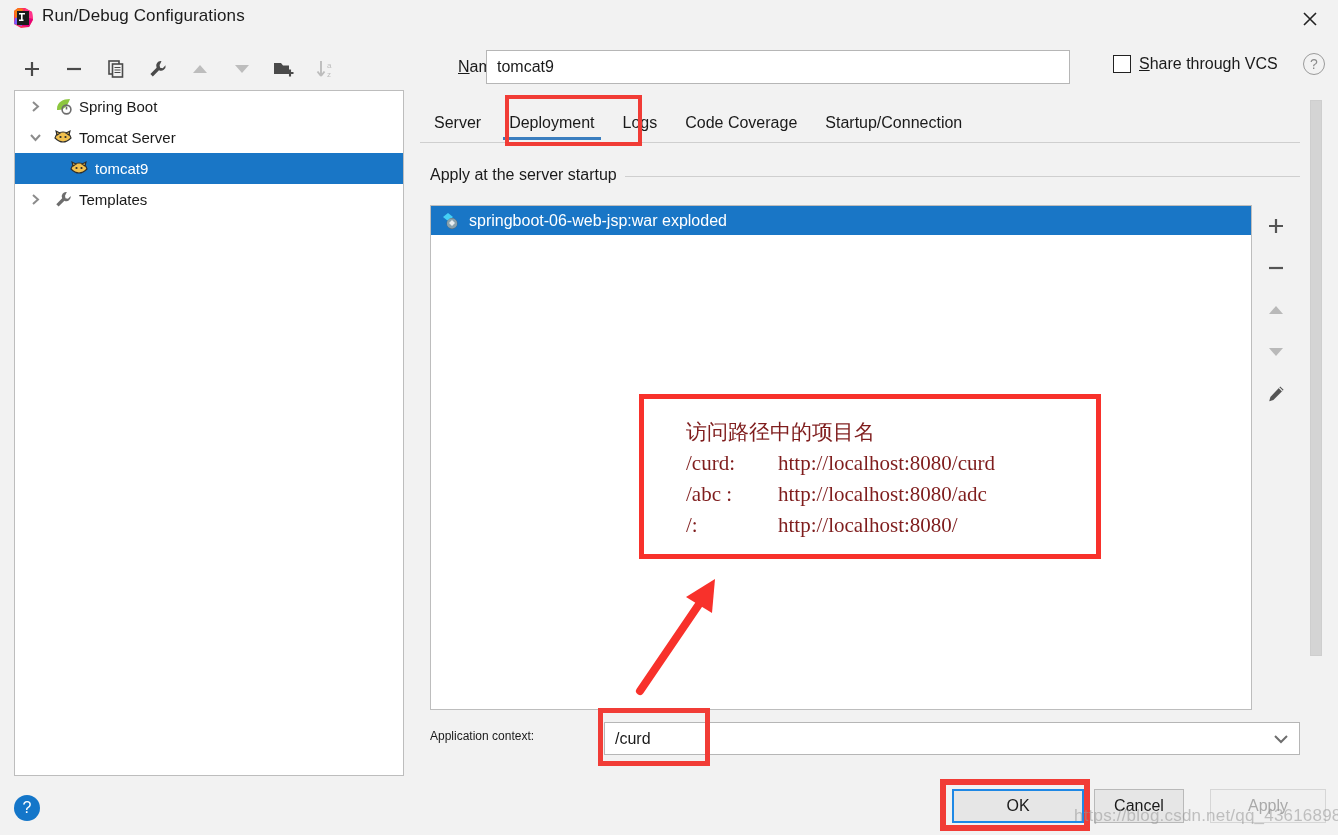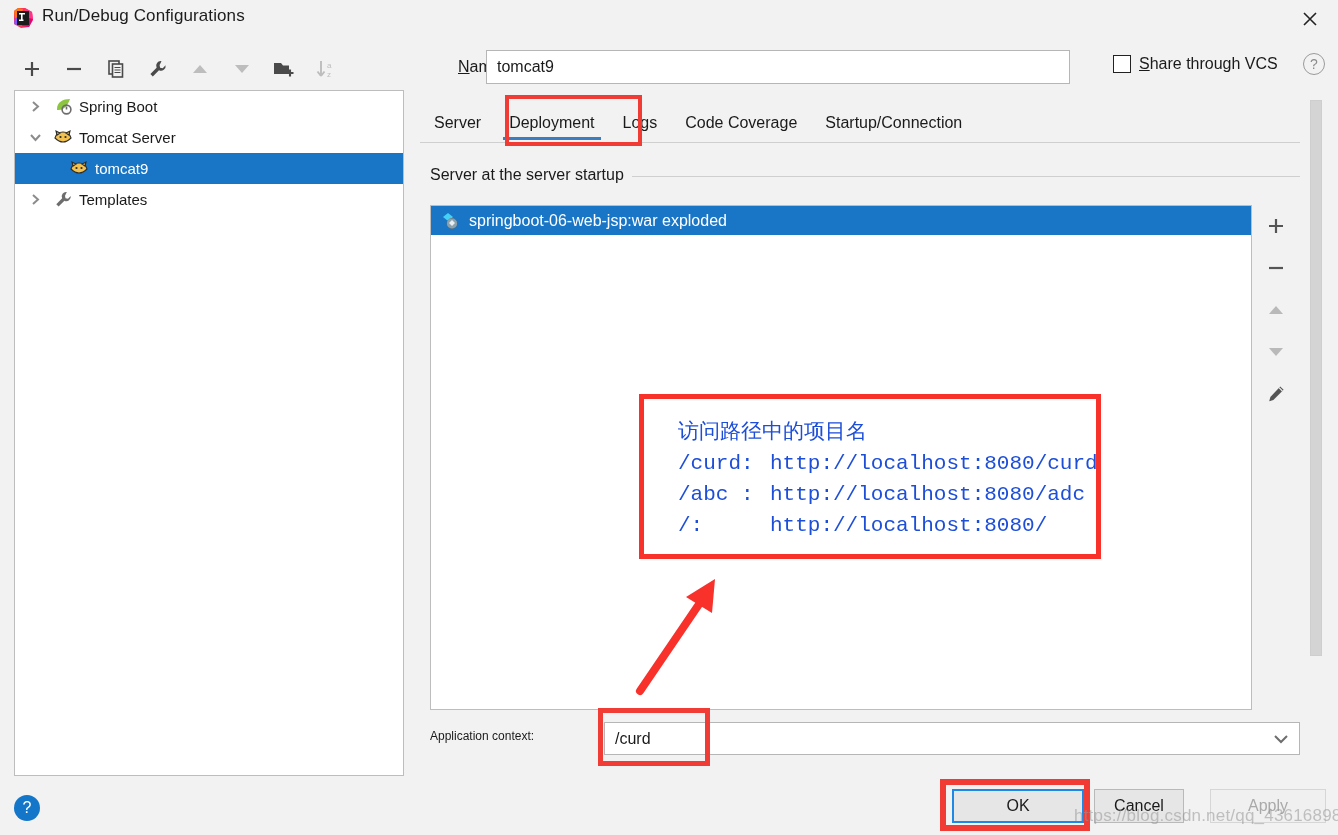--- a/index.html
+++ b/index.html
@@ -71,21 +71,21 @@
   .ac-input { position:absolute; left:604px; top:722px; width:696px; height:33px; background:#fff; border:1px solid #b6b6b6; display:flex; align-items:center; padding-left:10px; font-size:16px; cursor:text; }
   .ac-arrow { position:absolute; right:10px; top:50%; transform:translateY(-50%); }
   .hl-ac { position:absolute; left:598px; top:708px; width:112px; height:58px; border:5px solid #f13c36; pointer-events:none; }
 
   
   .vscroll-track { position:absolute; left:1308px; top:98px; width:16px; height:562px; background:#f2f2f2; cursor:pointer; }
   .vscroll-thumb { position:absolute; left:1310px; top:100px; width:12px; height:556px; background:#d4d4d4; border:1px solid #cecece; cursor:pointer; }
 
   
   .callout { position:absolute; left:639px; top:394px; width:462px; height:165px; background:#fff; border:5px solid #f8312b; padding:18px 0 0 34px; }
-  .callout .ln { font-size:21px; color:#1d4ed8; line-height:31px; white-space:pre; font-family:Liberation Mono, monospace; }
+  .callout .ln { font-size:21px; color:#7f1d1d; line-height:31px; white-space:pre; font-family:Liberation Serif, serif;margin-left:8px; }
   .callout .k { display:inline-block; width:92px; }
   .arrow-svg { position:absolute; left:620px; top:565px; width:140px; height:140px; pointer-events:none; }
 
   
   .btn { position:absolute; height:34px; background:#e6e6e6; border:1px solid #b9b9b9; display:flex; align-items:center; justify-content:center; font-size:16px; cursor:pointer; }
   .btn-ok { left:952px; top:789px; width:132px; border:2px solid #1e88e5; background:#e6e6e6; }
   .btn-cancel { left:1094px; top:789px; width:90px;text-align:right; }
   .btn-apply { left:1210px; top:789px; width:116px; color:#a9a9a9; background:#f0f0f0; border-color:#d6d6d6; cursor:default; }
   .hl-ok { position:absolute; left:940px; top:779px; width:150px; height:52px; border:6px solid #f13c36; pointer-events:none; }
 
@@ -243,21 +243,21 @@
     <div class="tab">Server</div>
     <div class="tab active">Deployment</div>
     <div class="tab">Logs</div>
     <div class="tab">Code Coverage</div>
     <div class="tab">Startup/Connection</div>
   </div>
   <div class="tab-divider"></div>
   <div class="hl-deployment"></div>
 
   <div class="deploy-sep"></div>
-  <div class="deploy-title">Server at the server startup</div>
+  <div class="deploy-title">Apply at the server startup</div>
 
   <div class="deploy-list">
     <div class="deploy-item">
       <span class="di-icon">
         <svg width="20" height="18" viewBox="0 0 20 18">
           <path d="M7 1 L12 5 L7 9 L2 5 Z" fill="#45d0f5"></path>
           <circle cx="11" cy="11.5" r="5" fill="#cfd8dc" stroke="#5b6b74" stroke-width="1"></circle>
           <path d="M11 6.5 a5 5 0 0 1 0 10 a5 5 0 0 1 0 -10" fill="#8aa2ae"></path>
           <path d="M8 11 L11 8 L14 11 L11 14 Z" fill="#e8eef1"></path>
         </svg>

